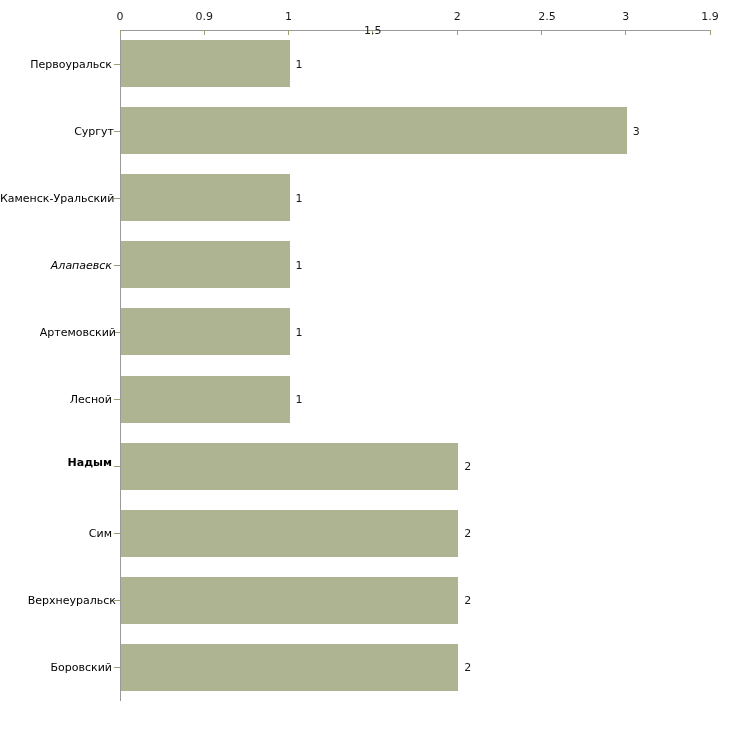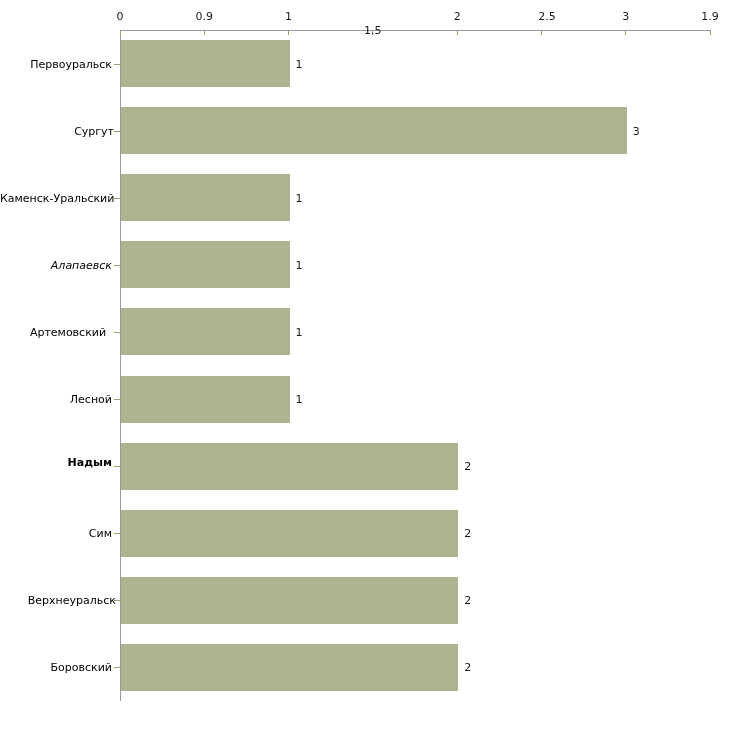--- a/index.html
+++ b/index.html
@@ -124,21 +124,21 @@
       <div class="y-tick" style="top: 466px;"></div>
       <div class="y-tick" style="top: 533px;"></div>
       <div class="y-tick" style="top: 600px;"></div>
       <div class="y-tick" style="top: 667px;"></div>
     </div>
   <div id="cats-layer">
       <div class="cat-label" style="top: 63.55px; left: 0px;">Первоуральск</div>
       <div class="cat-label" style="top: 130.65px; left: 2px;">Сургут</div>
       <div class="cat-label" style="top: 197.75px; left: 0px;">Каменск-Уральский</div>
       <div class="cat-label" style="top: 264.85px; left: 0px; font-style: italic;">Алапаевск</div>
-      <div class="cat-label" style="top: 331.95px; left: 12px; text-align: center;">Артемовский</div>
+      <div class="cat-label" style="top: 331.95px; left: 4px;">Артемовский</div>
       <div class="cat-label" style="top: 399.05px; left: 0px;">Лесной</div>
       <div class="cat-label" style="top: 462px; left: 0px; font-weight: bold;">Надым</div>
       <div class="cat-label" style="top: 533.25px; left: 0px;">Сим</div>
       <div class="cat-label" style="top: 600.35px; left: 4px;">Верхнеуральск</div>
       <div class="cat-label" style="top: 667.45px; left: 0px;">Боровский</div>
     </div>
   <div id="bars-layer">
       <div class="bar" style="left: 121px; top: 40.05px; width: 168.571px; height: 47px; background: rgb(174, 179, 146);"></div>
       <div class="bar-value" style="left: 295.571px; top: 63.55px;">1</div>
       <div class="bar" style="left: 121px; top: 107.15px; width: 505.714px; height: 47px; background: rgb(174, 179, 146);"></div>

